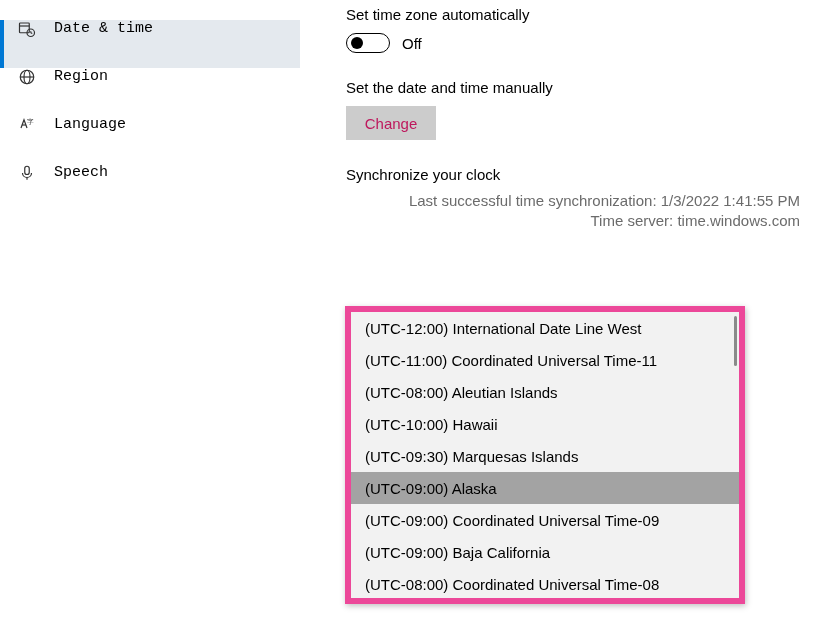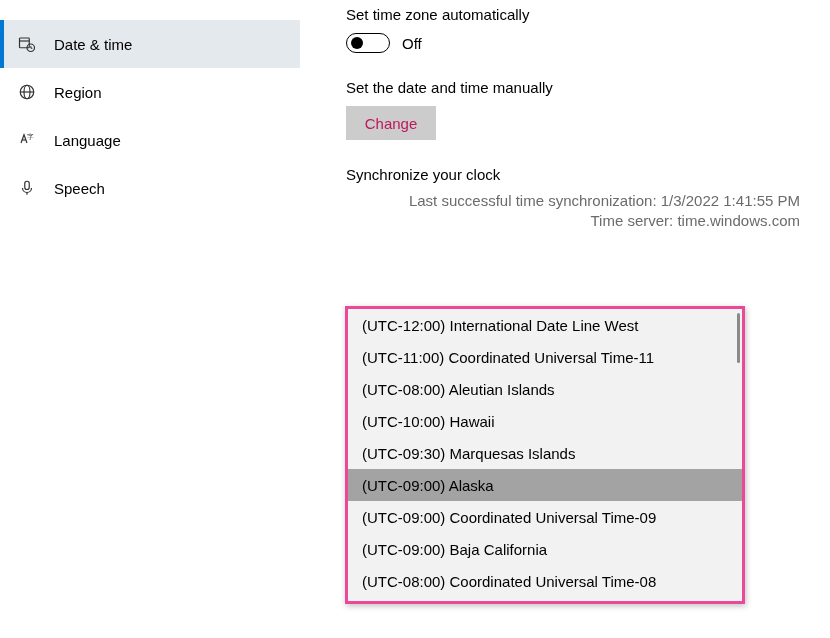--- a/index.html
+++ b/index.html
@@ -14,25 +14,25 @@
       display: flex;
     }
     
     .sidebar {
       width: 300px;
       padding-top: 20px;
       background: #fff;
     }
     .sidebar-item {
       display: flex;
-      align-items: center;
       height: 48px;
       padding-left: 18px;
       cursor: pointer;
       gap: 18px;
+      font-family: Liberation Mono, monospace;
     }
     .sidebar-item.active {
       background: #e4e9ee;
       position: relative;
     }
     .sidebar-item.active::before {
       content: "";
       position: absolute;
       left: 0; top: 0; bottom: 0;
       width: 4px;
@@ -115,21 +115,21 @@
     }
 
     
     .dropdown {
       position: absolute;
       left: 345px;
       top: 306px;
       width: 400px;
       height: 298px;
       background: #f2f2f2;
-      border: 3px solid #ec4899;
+      border: 6px solid #ec4899;
       box-shadow: 1px 2px 6px rgba(0,0,0,.25);
       overflow: hidden;
     }
     .dd-scroll {
       position: absolute;
       right: 2px; top: 4px;
       width: 3px; height: 50px;
       background: #8a8a8a;
       border-radius: 2px;
     }

